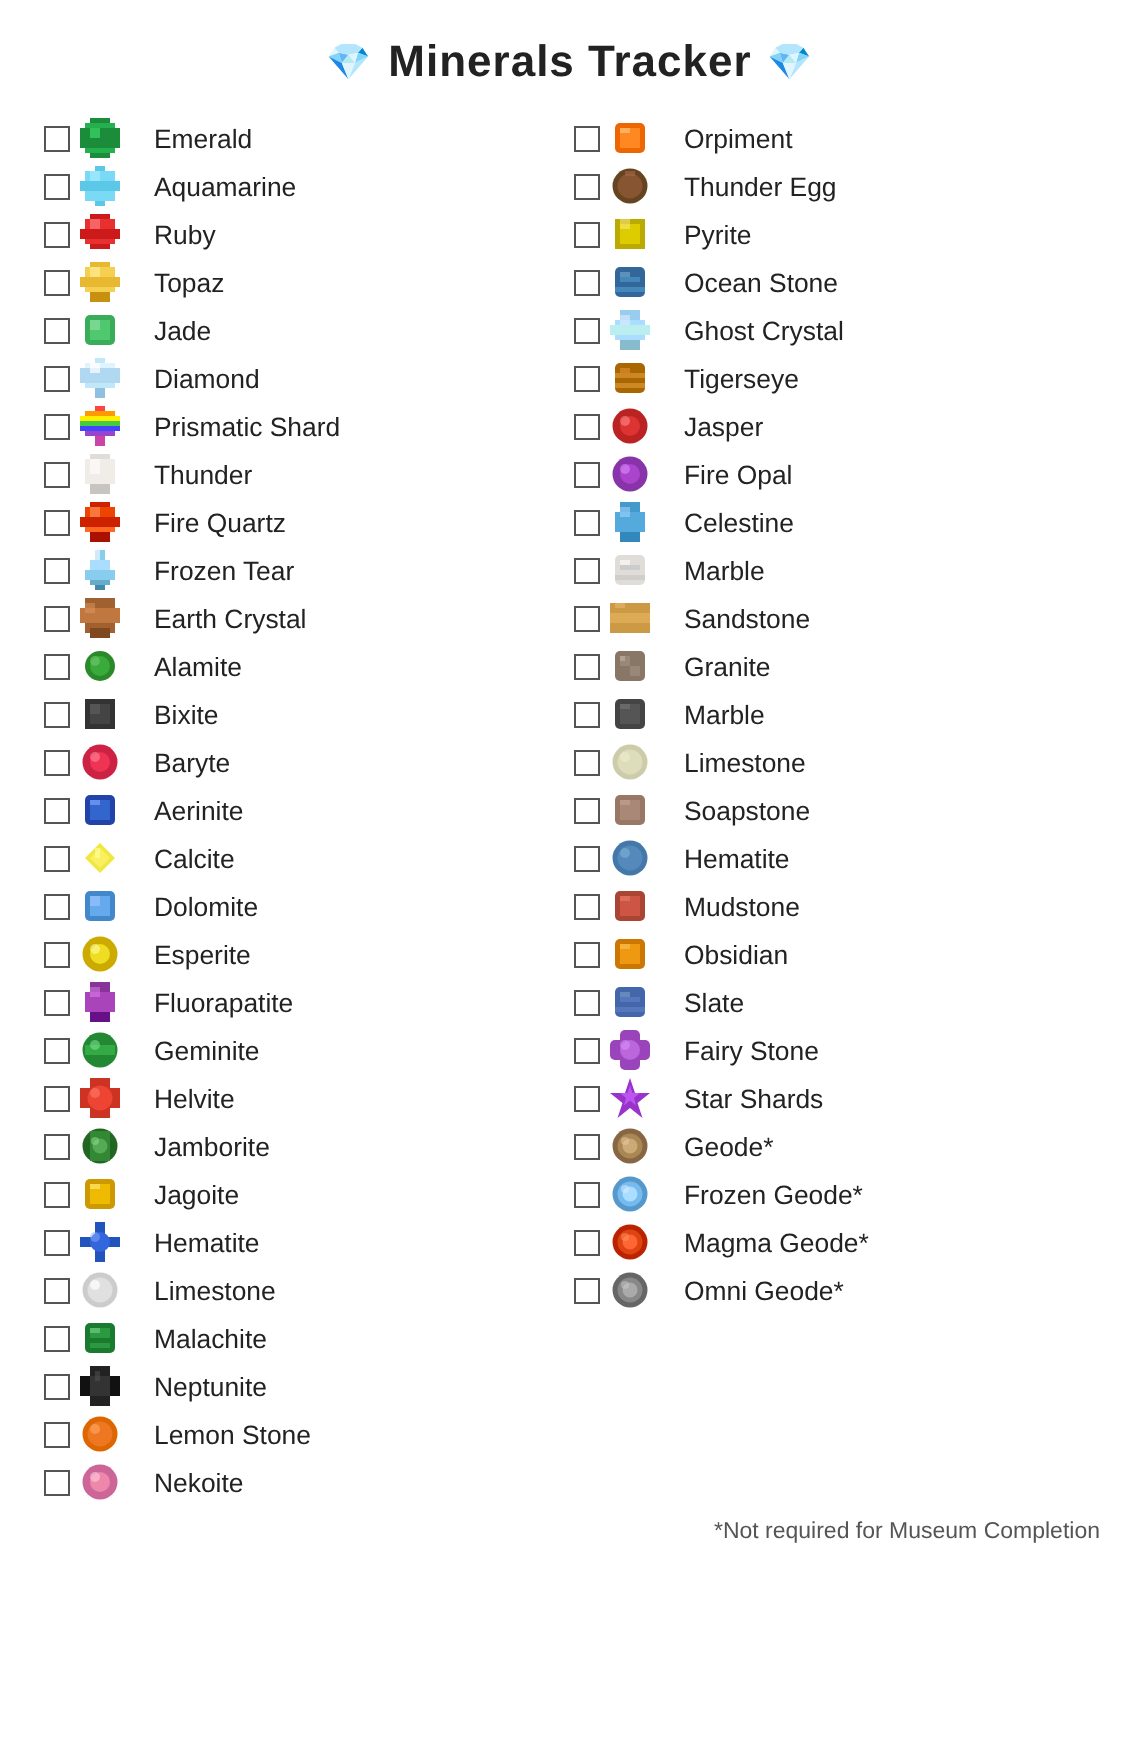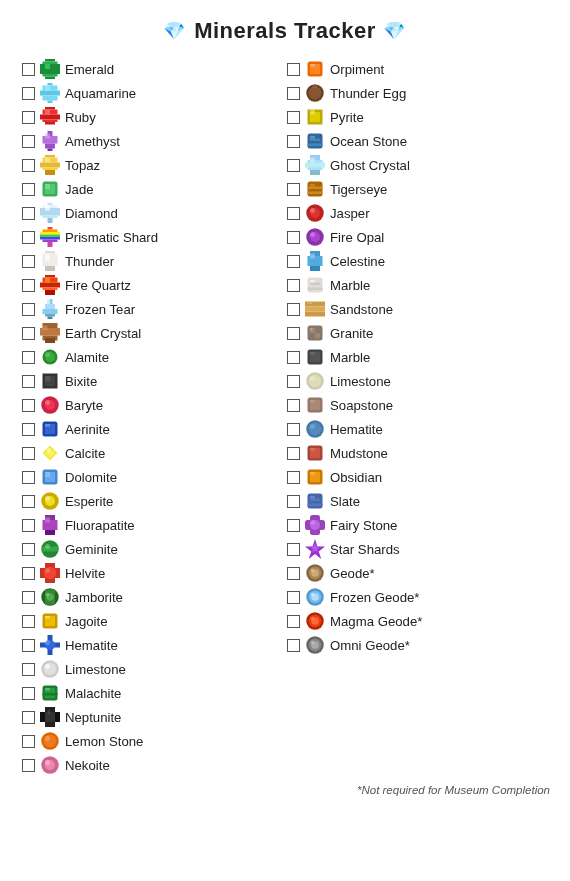--- a/index.html
+++ b/index.html
@@ -57,27 +57,27 @@
       height: 20px;
       display: inline-flex;
       align-items: center;
       justify-content: center;
       flex-shrink: 0;
       font-size: 15px;
     }
     .item-label {
       font-size: 13.2px;
       white-space: nowrap;
+      margin-left: 12px;
     }
     .footer-note {
       text-align: right;
       font-size: 11.5px;
       color: #555;
       margin-top: 8px;
-      font-style: italic;
     }
   </style>
 </head>
 <body>
 
 <div class="header">
   <span class="diamond-icon">💎</span>
   <span>Minerals Tracker</span>
   <span class="diamond-icon">💎</span>
 </div>
@@ -123,33 +123,20 @@
             <rect x="2" y="6" width="4" height="1" fill="#cc1a1a"></rect>
             <rect x="2" y="1" width="2" height="2" fill="#ff8888" opacity="0.6"></rect>
           </svg>
         </span>
     <span class="item-label">Ruby</span>
   </div>
       <div class="item">
     <span class="checkbox"></span>
     <span class="gem-icon">
           <svg width="20" height="20" viewBox="0 0 8 8">
-            <rect x="3" y="0" width="2" height="2" fill="#9b4dca"></rect>
-            <rect x="1" y="2" width="6" height="3" fill="#b86de0"></rect>
-            <rect x="2" y="5" width="4" height="2" fill="#9b4dca"></rect>
-            <rect x="3" y="7" width="2" height="1" fill="#7a2fa8"></rect>
-            <rect x="2" y="1" width="2" height="2" fill="#d9a8f5" opacity="0.6"></rect>
-          </svg>
-        </span>
-    <span class="item-label">Amethyst</span>
-  </div>
-      <div class="item">
-    <span class="checkbox"></span>
-    <span class="gem-icon">
-          <svg width="20" height="20" viewBox="0 0 8 8">
             <rect x="2" y="0" width="4" height="1" fill="#e8b830"></rect>
             <rect x="1" y="1" width="6" height="2" fill="#f5d050"></rect>
             <rect x="0" y="3" width="8" height="2" fill="#e8b830"></rect>
             <rect x="1" y="5" width="6" height="1" fill="#f5d050"></rect>
             <rect x="2" y="6" width="4" height="2" fill="#c89010"></rect>
             <rect x="2" y="1" width="2" height="2" fill="#fff0a0" opacity="0.6"></rect>
           </svg>
         </span>
     <span class="item-label">Topaz</span>
   </div>

